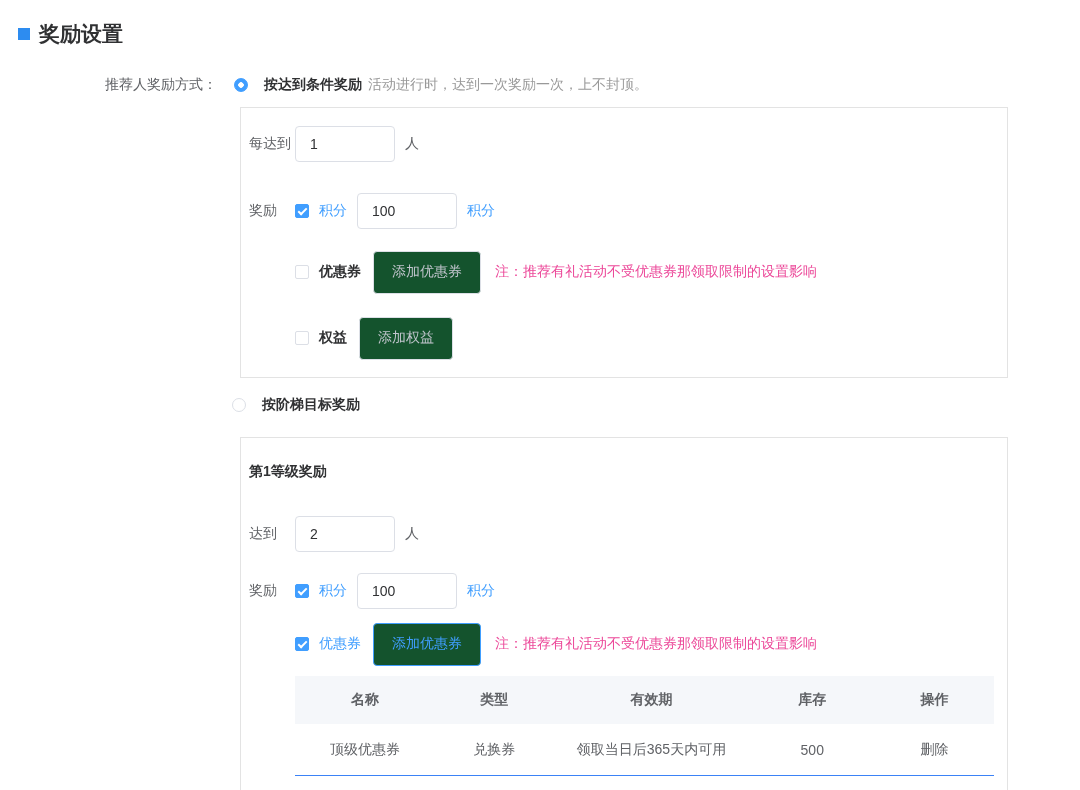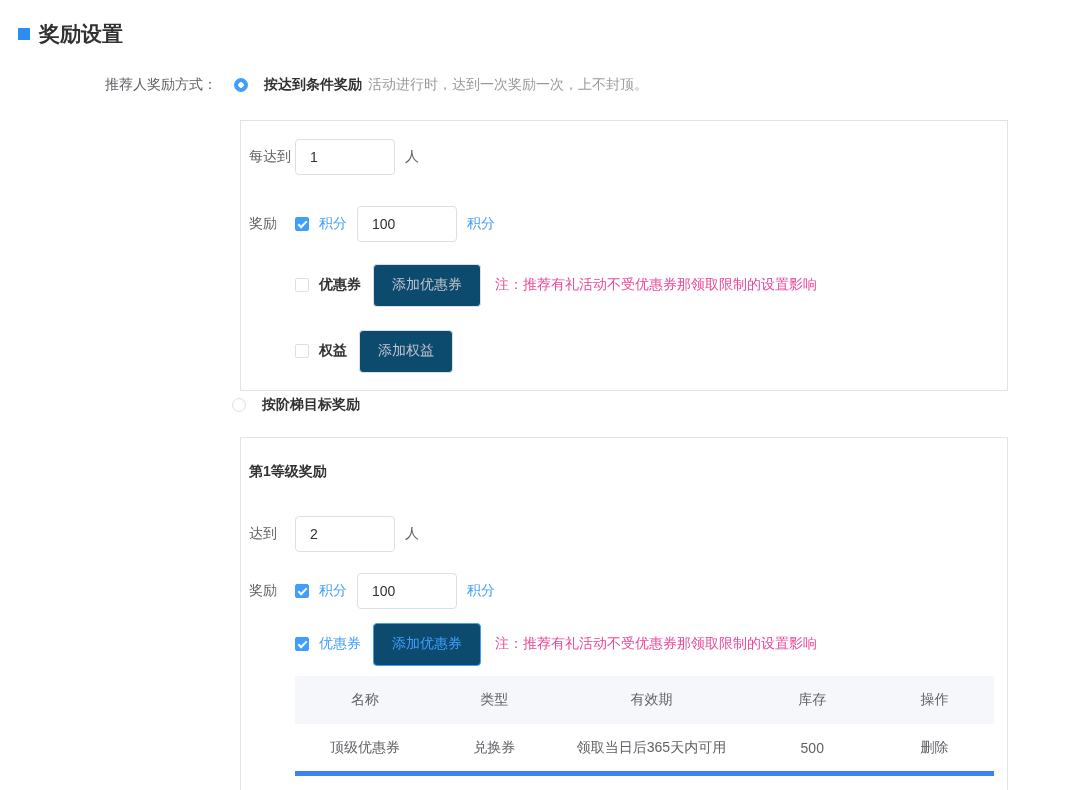--- a/index.html
+++ b/index.html
@@ -19,21 +19,21 @@
   .form-label { color:#606266; margin-right:17px; }
   .radio { width:14px; height:14px; border-radius:50%; flex:none; }
   .radio.checked { background:radial-gradient(circle,#fff 0 2.5px,#409EFF 3px); border:1px solid #409EFF; }
   .radio.un { background:#fff; border:1px solid #dcdfe6; }
   .opt-title { color:#303133; font-weight:bold; margin-left:16px; white-space:nowrap; }
   .opt-desc { color:#999; margin-left:6px; white-space:nowrap; }
   .opt2 { position:absolute; left:232px; top:395px; display:flex; align-items:center; height:20px; }
 
   
   .panel { position:absolute; left:240px; width:768px; background:#fff; border:1px solid #e3e3e3; padding:0 0 0 8px; }
-  .panel1 { top:120px; height:271px; padding-top:18px; }
+  .panel1 { top:107px; height:271px; padding-top:18px; }
   .panel2 { top:437px; height:353px; border-bottom:none; padding-top:23px; }
   .panel-title { font-weight:bold; color:#303133; height:20px; line-height:20px; }
 
   .frow { display:flex; align-items:center; height:36px; }
   .rlabel { width:46px; flex:none; color:#606266; }
   .indent { margin-left:46px;align-items:center; }
   .tinput {
     width:100px; height:36px; border:1px solid #dcdfe6; border-radius:4px;
     padding:0 14px; font:inherit; color:#303133; background:#fff; outline:none;
   }
@@ -45,35 +45,35 @@
   .cb.checked::after {
     content:""; position:absolute; left:4px; top:1px; width:3px; height:7px;
     border:solid #fff; border-width:0 2px 2px 0; transform:rotate(45deg);
   }
   .cb.un { background:#fff; border:1px solid #dcdfe6; }
   .cb-label { margin-left:10px; white-space:nowrap; }
   .cb-label.on { color:#409EFF; }
   .cb-label.off { color:#303133; font-weight:bold; }
 
   .btn {
-    height:43px; padding:0 18px; margin-left:12px; border-radius:4px; background:#0c4a6e;
+    height:43px; padding:0 18px; margin-left:12px; border-radius:4px; background:#14532d;
     font:inherit; display:inline-flex; align-items:center; justify-content:center;
     white-space:nowrap; cursor:pointer;
   }
   .btn.outline-blue { border:1px solid #409EFF; color:#409EFF; }
   .btn.disabled { border:1px solid #dcdfe6; color:#c0c4cc; cursor:not-allowed; }
   .note { color:#ec4899; margin-left:14px; white-space:nowrap; }
 
   
   .ctable { width:699px; margin:14px 0 0 46px; }
   .thead { display:flex; height:48px; align-items:center; background:#f5f7fa; }
-  .trow { display:flex; height:52px; align-items:center; border-bottom:5px solid #3b82f6; }
+  .trow { display:flex; height:52px; align-items:center; border-bottom:1px solid #3b82f6; }
   .td { text-align:center; overflow:hidden; white-space:nowrap; }
   .c1{width:20%;} .c2{width:17%;} .c3{width:28%;} .c4{width:18%;} .c5{width:17%;}
-  .thead .td { color:#606266; font-weight:normal; }
+  .thead .td { color:#606266; font-weight:bold; }
   .trow .td { color:#606266; }
   .link { color:#409EFF; cursor:pointer; }
 </style>
 </head>
 <body>
 
 <div class="section-title">
   <span class="sq"></span>
   <b>奖励设置</b>
 </div>

